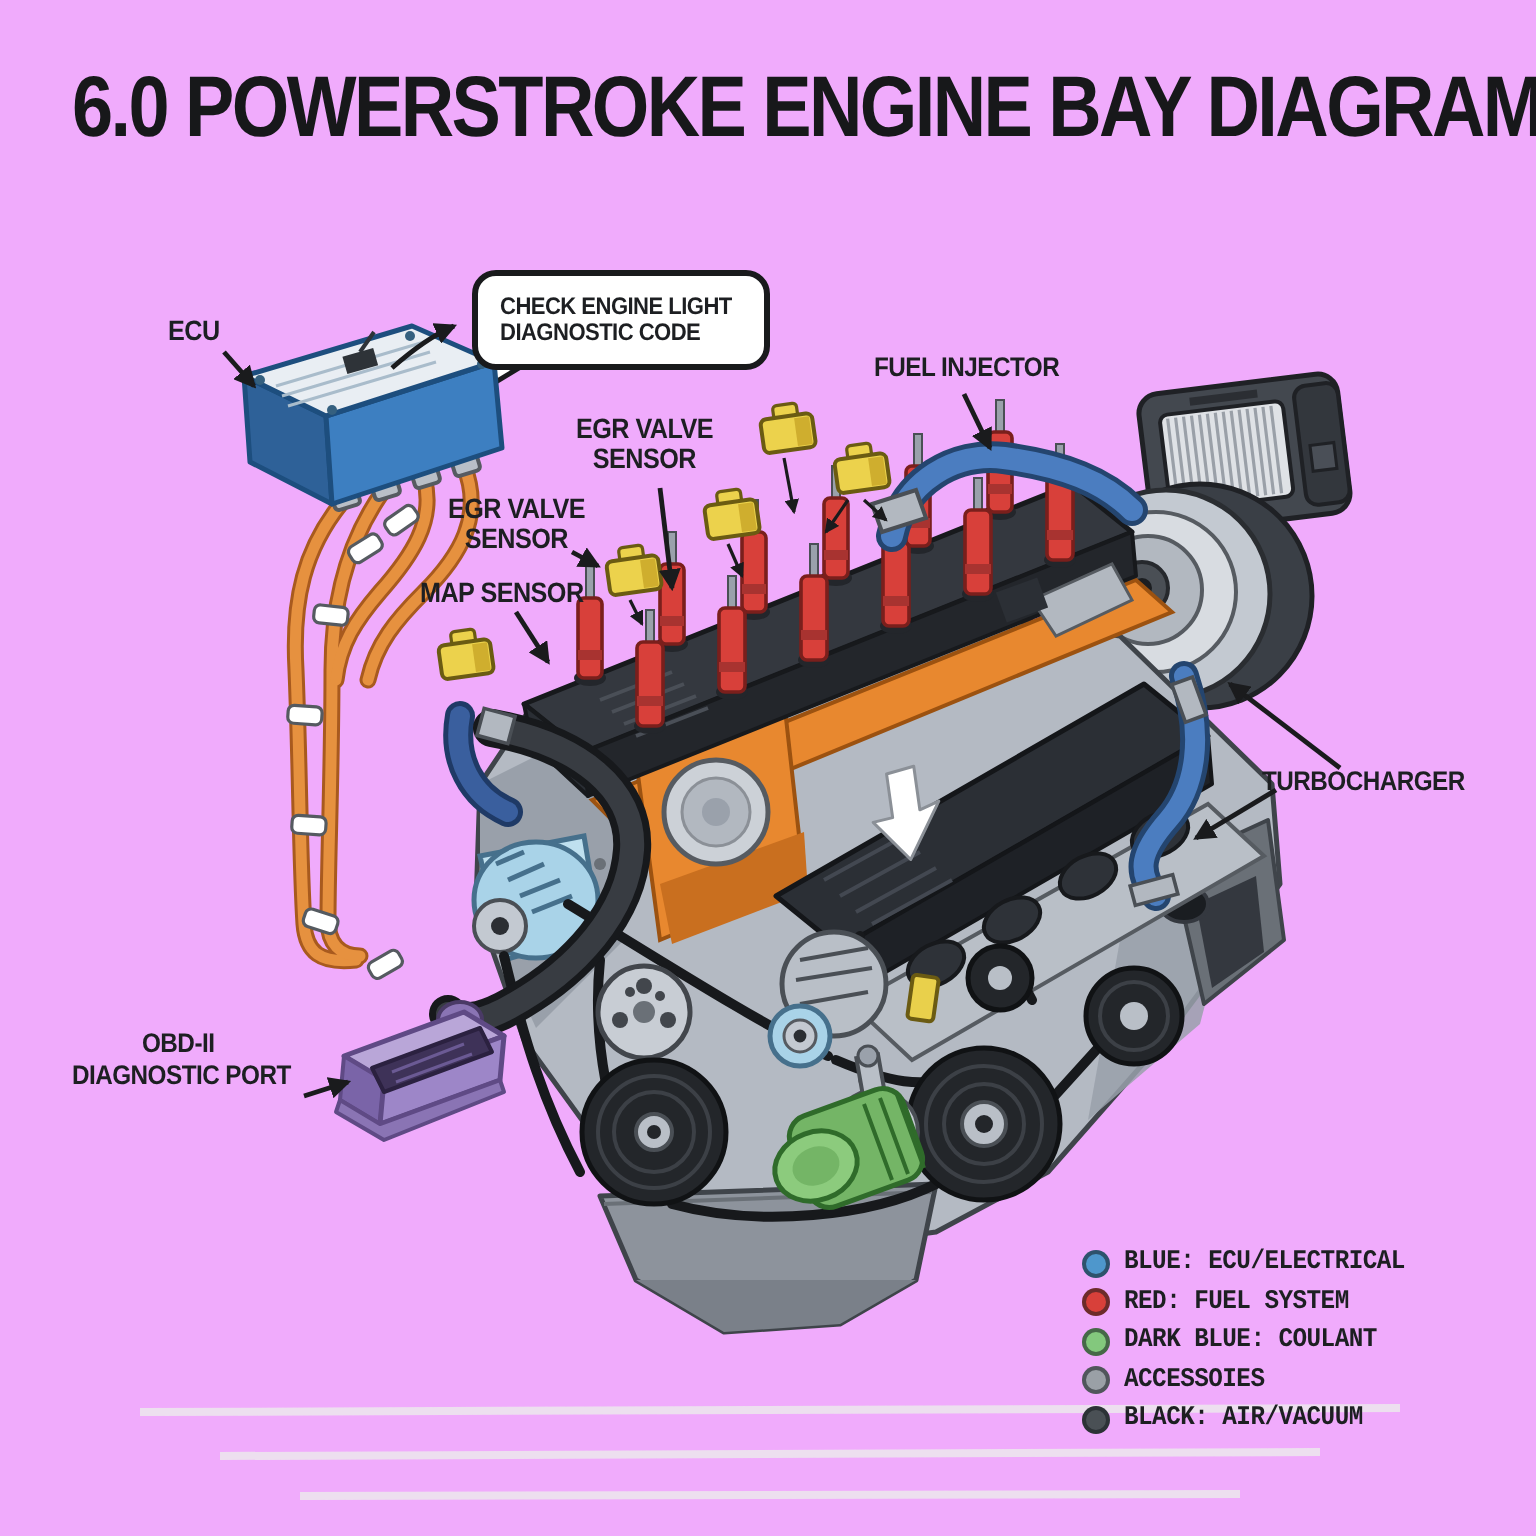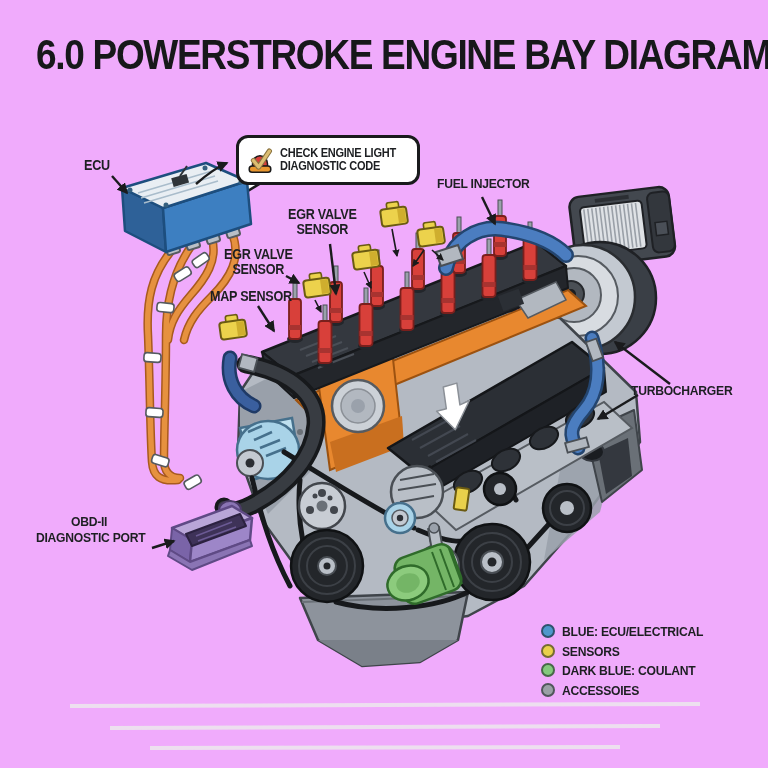--- a/index.html
+++ b/index.html
@@ -11,27 +11,27 @@
   #title{left:36px;top:30px;font-size:43px;color:#17181a;letter-spacing:-1.5px;
          transform:scaleX(.86);transform-origin:left top;}
   #lbl-ecu{left:84px;top:157px;font-size:14px;}
   #lbl-fuel{left:437px;top:176px;font-size:13.5px;}
   .lbl-2line{text-align:center;line-height:15px;font-size:14px;}
   #lbl-egr-top{left:288px;top:207px;width:76px;}
   #lbl-egr-left{left:224px;top:247px;width:76px;}
   #lbl-map{left:210px;top:288px;font-size:14px;}
   #lbl-turbo{left:631px;top:383px;font-size:13.5px;}
   #lbl-obd{left:36px;top:514px;width:118px;font-size:13.5px;line-height:15.5px;}
-  #bubble{position:absolute;left:236px;top:135px;width:184px;height:50px;z-index:2;
+  #bubble{position:absolute;left:236px;top:135px;width:149px;height:50px;z-index:2;
           background:#fff;border:3px solid #191a1c;border-radius:12px;
           display:flex;align-items:center;gap:5px;padding:2px 6px;box-sizing:border-box;}
   #bubble .bub-txt{font-weight:bold;font-size:12px;line-height:13.5px;color:#1d1f22;
           transform:scaleX(.92);transform-origin:left center;white-space:nowrap;letter-spacing:-.3px;}
   #legend{position:absolute;left:541px;top:624px;z-index:3;}
-  .leg-row{display:flex;gap:7px;margin-bottom:4.5px;height:15px;}
+  .leg-row{display:flex;align-items:center;gap:7px;margin-bottom:4.5px;height:15px;font-family:Liberation Mono, monospace;}
   .leg-dot{width:14px;height:14px;border-radius:50%;border:2.5px solid rgba(20,25,30,.55);
            box-sizing:border-box;flex:0 0 auto;}
   .leg-lab{font-weight:bold;font-size:13.5px;color:#1d1f22;white-space:nowrap;
            transform:scaleX(.9);transform-origin:left center;letter-spacing:-.3px;}
 </style>
 </head>
 <body>
 
 <div id="stage">
 
@@ -416,31 +416,35 @@
     <div>DIAGNOSTIC CODE</div>
   </div>
 </div>
 
 <div id="legend">
   <div class="leg-row">
     <span class="leg-dot" style="background: rgb(78, 151, 204);"></span>
     <span class="leg-lab">BLUE: ECU/ELECTRICAL</span>
   </div>
 
-
   <div class="leg-row">
-    <span class="leg-dot" style="background: rgb(233, 208, 75);"></span>
-    <span class="leg-lab">SENSORS</span>
-  </div>
+    <span class="leg-dot" style="background: rgb(216, 64, 58);"></span>
+    <span class="leg-lab">RED: FUEL SYSTEM</span>
+  </div>
+
 
   <div class="leg-row">
     <span class="leg-dot" style="background: rgb(131, 200, 125);"></span>
     <span class="leg-lab">DARK BLUE: COULANT</span>
   </div>
 
   <div class="leg-row">
     <span class="leg-dot" style="background: rgb(154, 160, 166);"></span>
     <span class="leg-lab">ACCESSOIES</span>
   </div>
 
+  <div class="leg-row">
+    <span class="leg-dot" style="background: rgb(74, 80, 85);"></span>
+    <span class="leg-lab">BLACK: AIR/VACUUM</span>
+  </div>
 </div>
 
 </div>
 
 </body></html>

